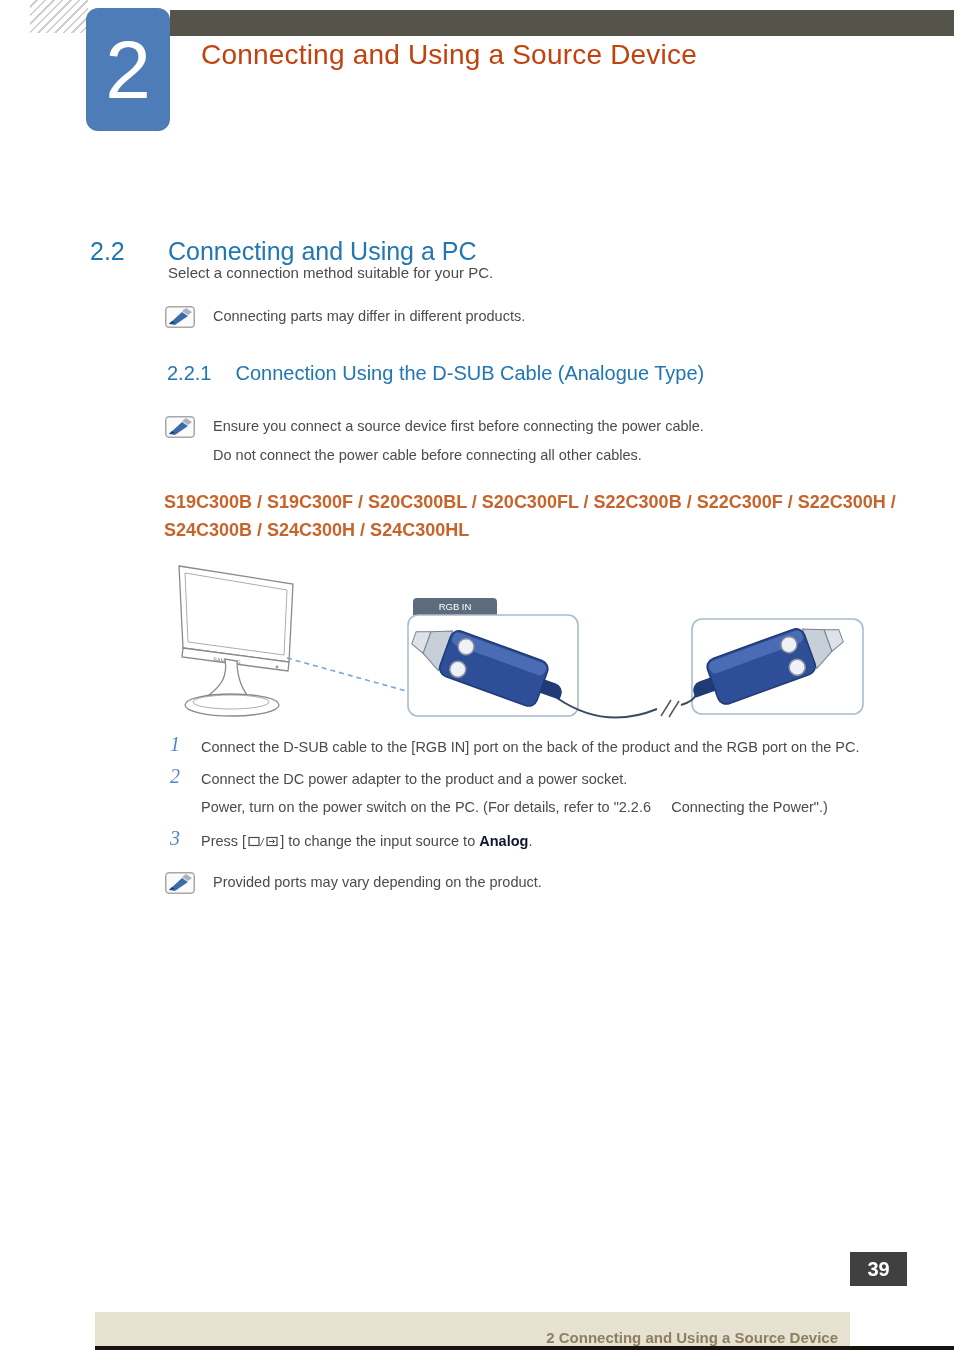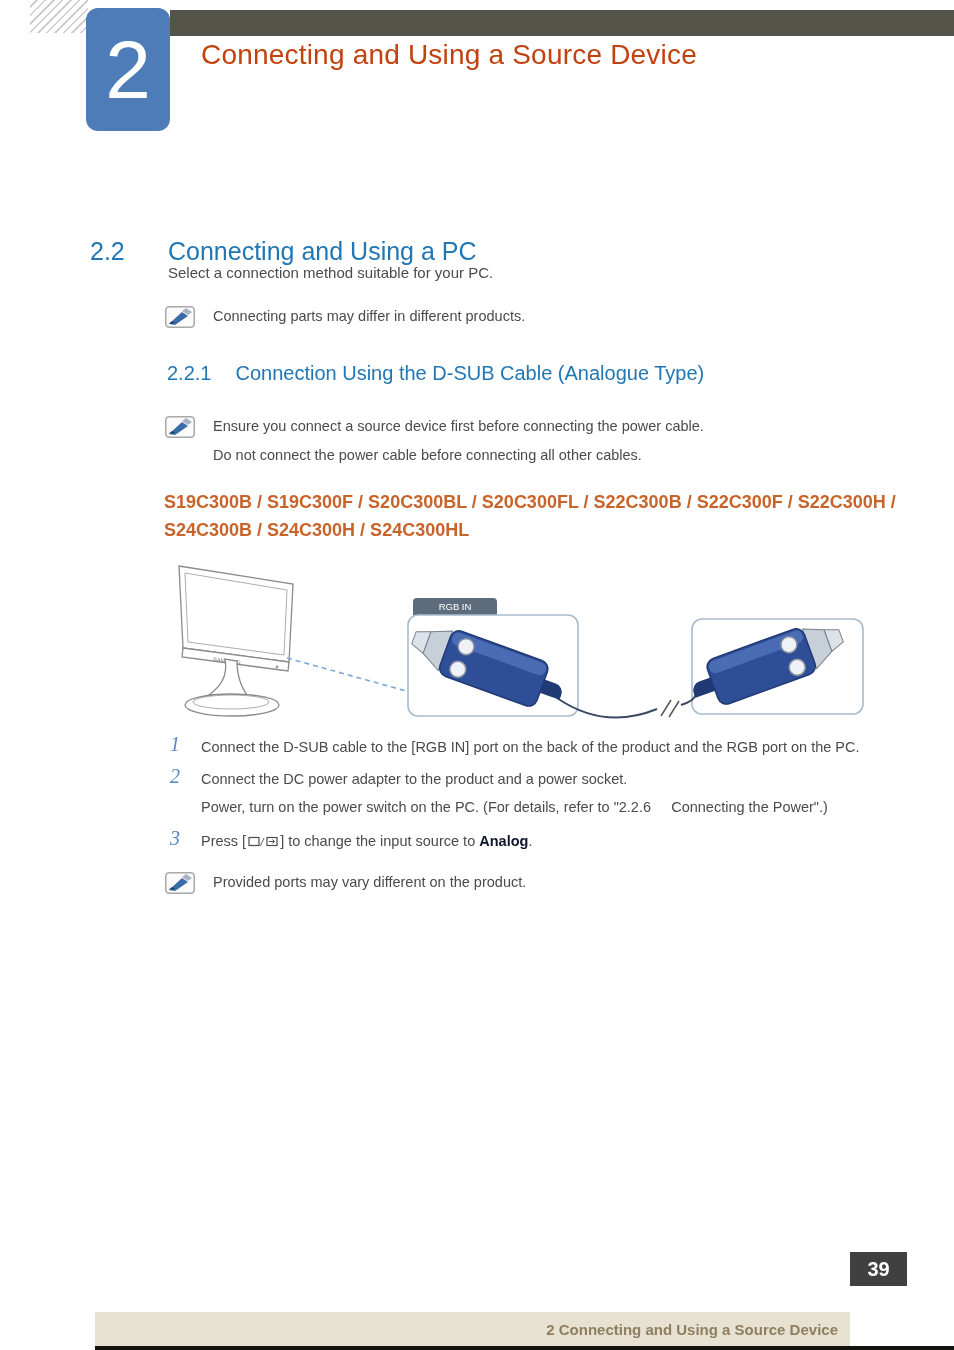--- a/index.html
+++ b/index.html
@@ -56,21 +56,21 @@
   .step-2b {
     position:absolute; left:201px; top:799px; width:740px;
     font-size:14.5px; color:#4b4b4b; white-space:pre-wrap;
   }
   .step-3 { top:831px; width:750px; }
   .analog { color:#0f172a; font-weight:bold; }
   .src-icon { display:inline-block; vertical-align:-3px; margin:0 2px; }
   
   .footer-bar {
     position:absolute; left:95px; top:1312px; width:755px; height:34px;
-    background:#e7e1d1; display:flex; align-items:center; justify-content:flex-end;
+    background:#e7e1d1; display:flex; align-items:flex-end; justify-content:flex-end;
     padding-right:12px;
   }
   .footer-text { font-size:15px; font-weight:bold; color:#8d7f5f; }
   .page-box {
     position:absolute; left:850px; top:1252px; width:57px; height:34px;
     background:#404040; color:#ffffff; display:flex; align-items:center; justify-content:center;
     font-size:20px; font-weight:bold;
   }
   .bottom-bar { position:absolute; left:95px; top:1346px; width:859px; height:4px; background:#14130e; }
 </style>
@@ -204,21 +204,21 @@
 
   <div class="note note-3">
     <span>
       <svg width="30" height="22" viewBox="0 0 30 22">
         <rect x="0.75" y="0.75" width="28.5" height="20.5" rx="3.5" fill="#fbfbfb" stroke="#a8a8a8" stroke-width="1.5"></rect>
         <path d="M4 18 L17 6 L23 10 L10 19 Z" fill="#3c6ca8"></path>
         <path d="M17 5 L21 2 L27 6 L23 9 Z" fill="#a9b4c0"></path>
         <path d="M4 18 L7 15 L10 17 Z" fill="#1d3a63"></path>
       </svg>
     </span>
-    <span class="txt">Provided ports may vary different on the product.</span>
+    <span class="txt">Provided ports may vary depending on the product.</span>
   </div>
 
   <div class="footer-bar">
     <span class="footer-text">2 Connecting and Using a Source Device</span>
   </div>
   <div class="page-box">
     <span>39</span>
   </div>
   <div class="bottom-bar"></div>
 

